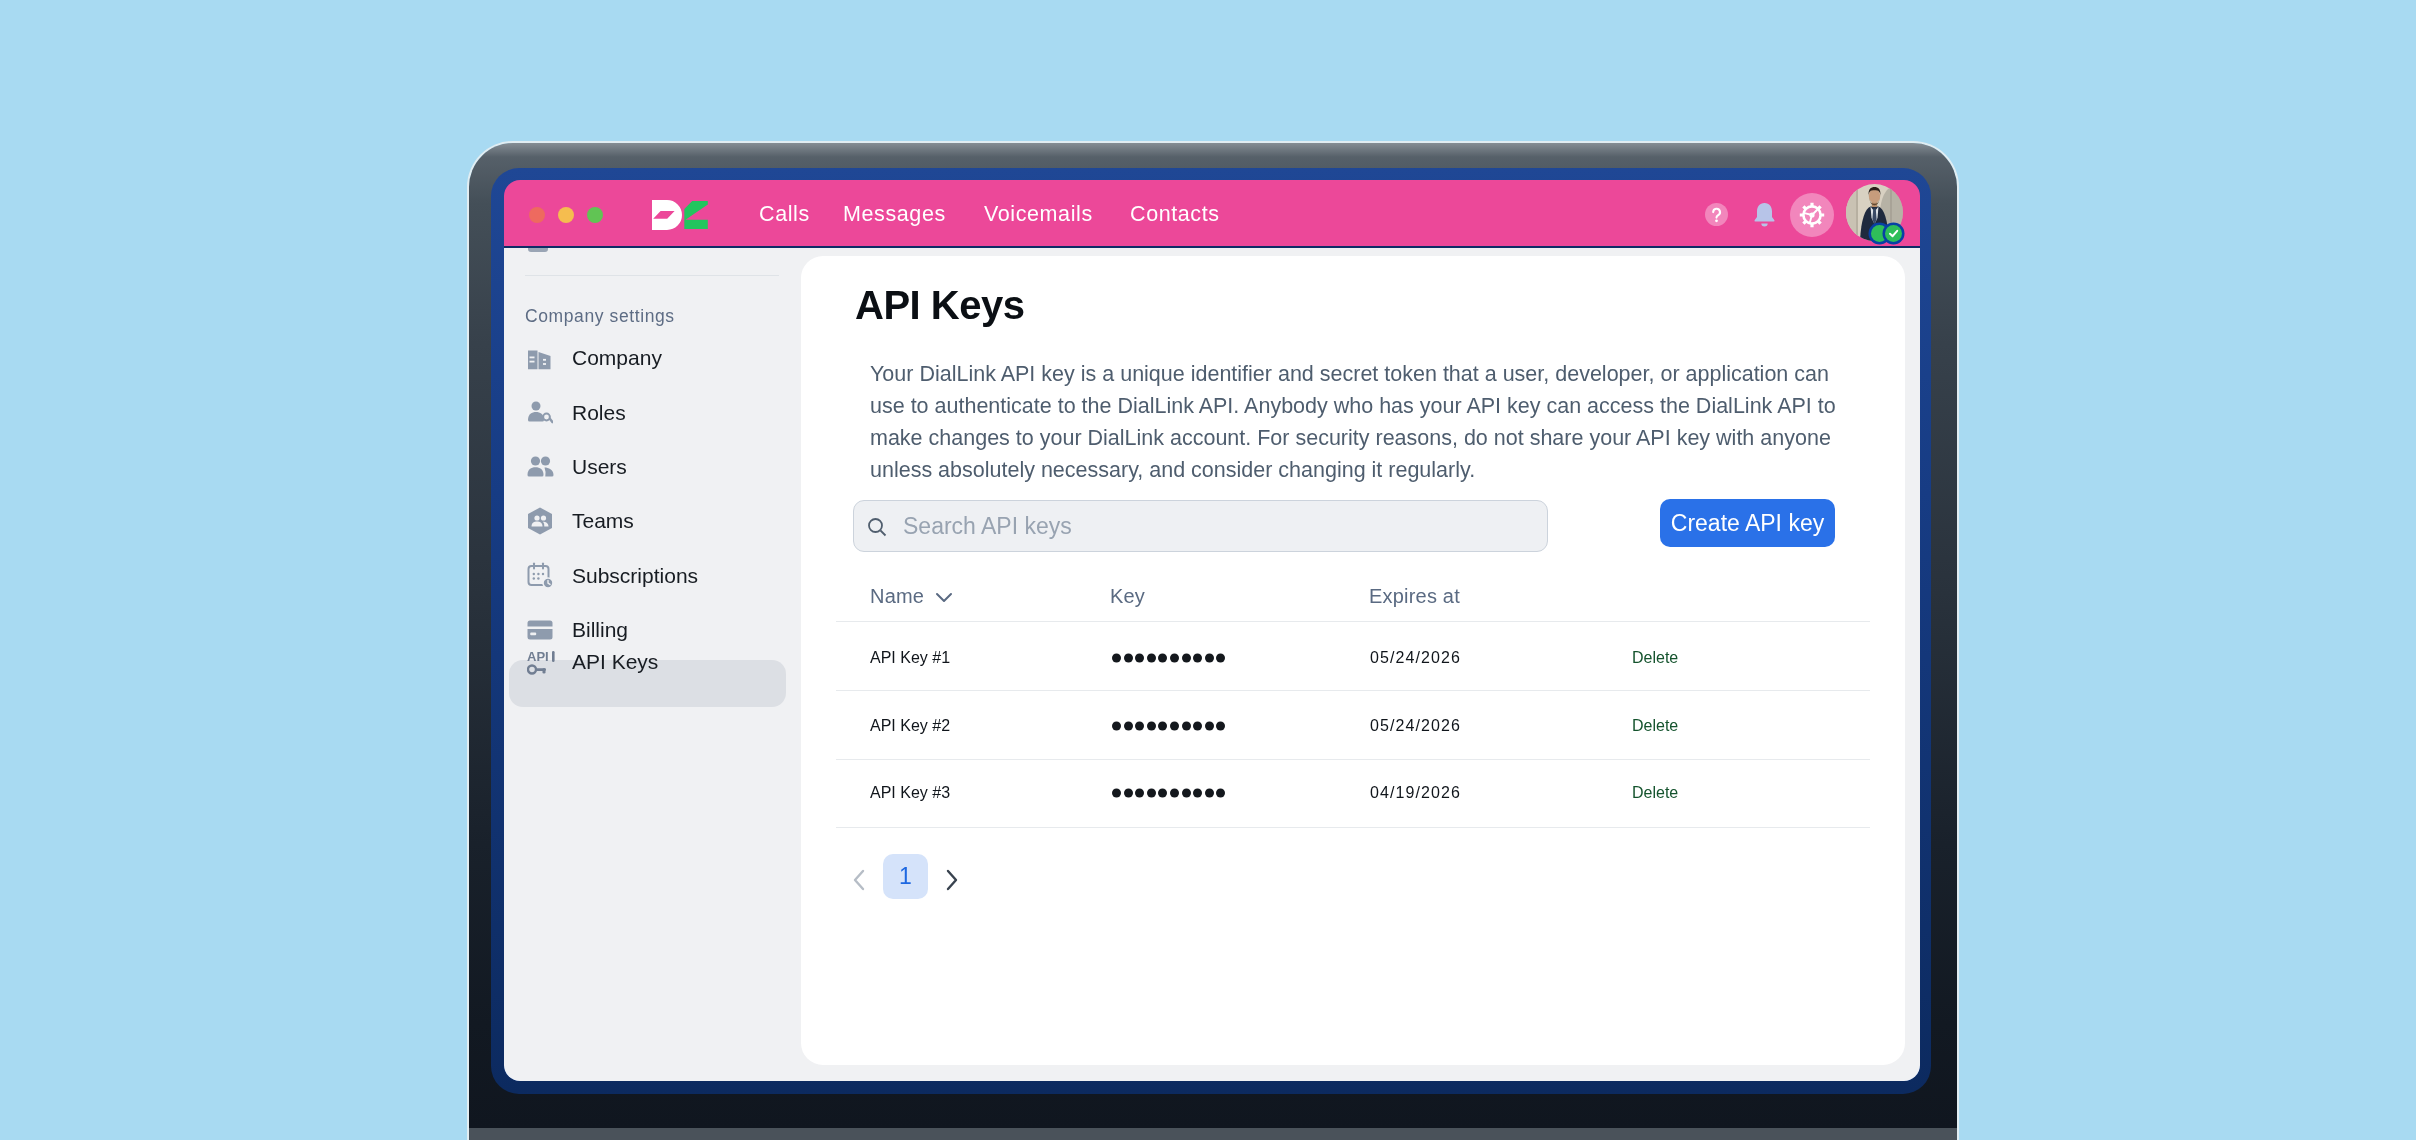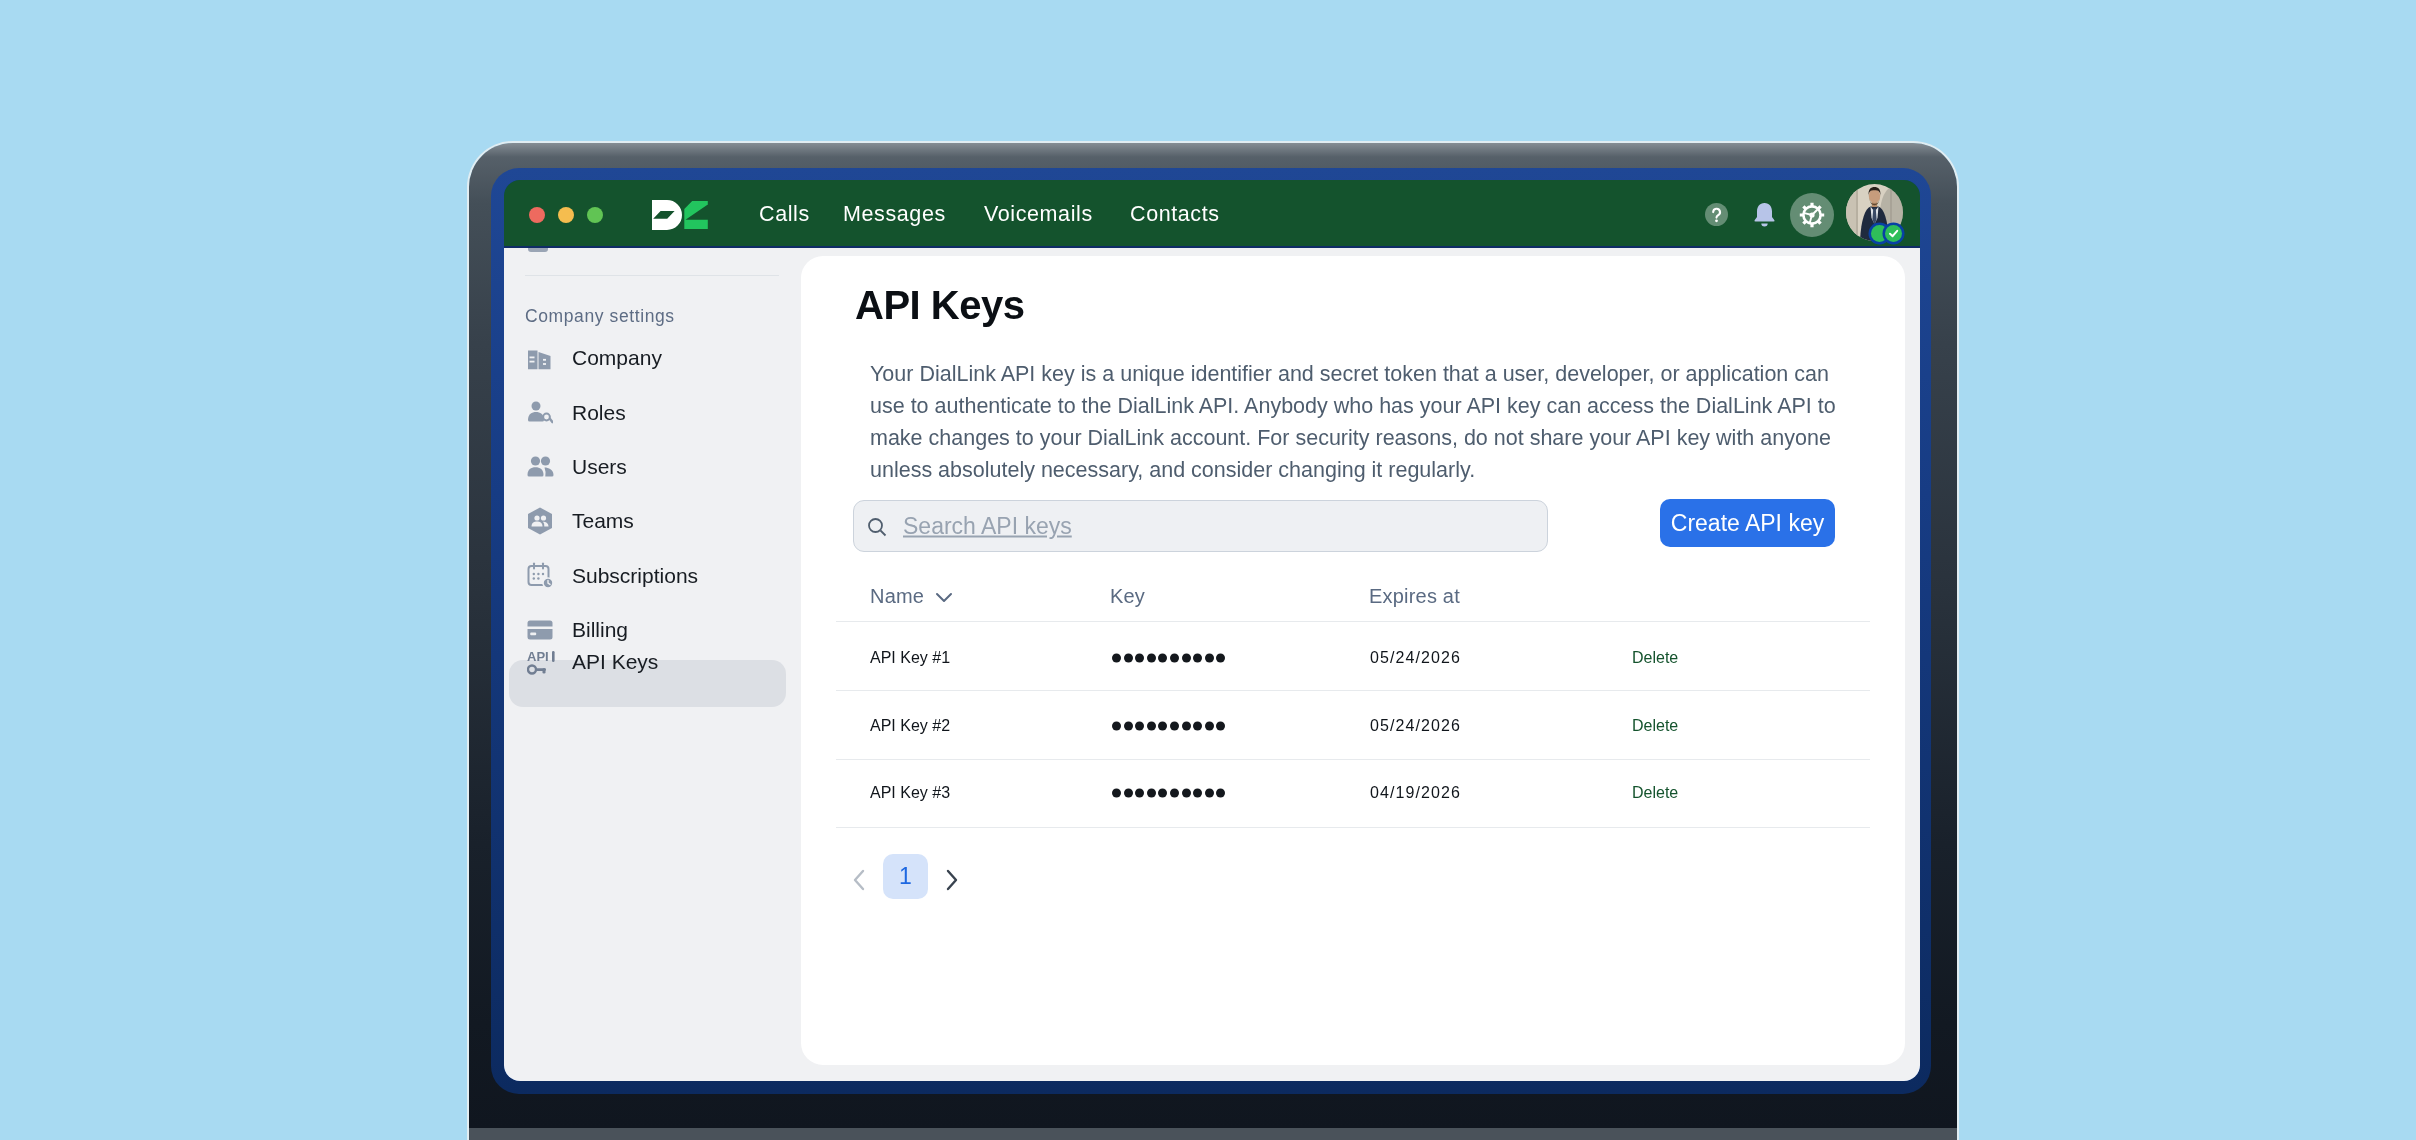--- a/index.html
+++ b/index.html
@@ -20,39 +20,39 @@
   position:absolute; left:22px; top:25px; width:1440px; height:926px;
   border-radius:28px;
   background:linear-gradient(180deg,#1f4795 0%,#173c84 35%,#0c2a5f 100%);
   overflow:hidden;
 }
 .app {
   position:absolute; left:13px; top:12px; width:1416px; height:901px;
   border-radius:16px; background:#0841a4; overflow:hidden;
 }
 .contentbg { position:absolute; left:0; top:68px; width:1416px; height:833px; background:#f0f1f3; }
-.topbar { position:absolute; left:0; top:0; width:1416px; height:68px; background:#14532d; border-bottom:2px solid #0f2c66; }
+.topbar { position:absolute; left:0; top:0; width:1416px; height:68px; background:#ec4899; border-bottom:2px solid #0f2c66; }
 .dot { position:absolute; width:16px; height:16px; border-radius:50%; top:27px; }
 .nav { position:absolute; top:0; height:68px; line-height:68px; color:#fff; font-size:21.5px; font-weight:500; letter-spacing:0.6px; }
 .circbtn { position:absolute; border-radius:50%; background:rgba(255,255,255,0.34); }
 
 .sidebar { position:absolute; left:0; top:68px; width:327px; height:833px; }
 .sb-part { position:absolute; left:24px; top:0; width:20px; height:4px; background:#9aa5b5; border-radius:0 0 3px 3px; }
 .sb-div { position:absolute; left:21px; top:27px; width:254px; height:1px; background:#dfe3e7; }
 .sb-label { position:absolute; left:21px; top:58px; font-size:17.5px; letter-spacing:0.6px; color:#5d6c84; font-weight:500; }
 .sb-item { position:absolute; left:0; width:297px; height:48px; }
 .sb-item .txt { position:absolute; left:68px; top:50%; transform:translateY(-50%); font-size:21px; color:#171c22; }
 .sb-item svg { position:absolute; left:23px; top:50%; transform:translateY(-50%); }
 .sb-pill { position:absolute; left:5px; top:412px; width:277px; height:47px; border-radius:14px; background:#dcdfe4; }
 
 .card { position:absolute; left:297px; top:76px; width:1104px; height:809px; background:#fff; border-radius:22px; }
 .h1 { position:absolute; left:54px; top:26px; font-size:40px; font-weight:700; color:#0b0f14; line-height:46px; letter-spacing:-0.5px; }
 .para { position:absolute; left:69px; top:102px; font-size:21.5px; line-height:32px; color:#4e5d6e; }
 .search { position:absolute; left:52px; top:244px; width:695px; height:52px; border:1px solid #ccd3dc; border-radius:11px; background:#eef0f3; }
-.search .ph { position:absolute; left:49px; top:50%; transform:translateY(-50%); font-size:23px; color:#98a3b1;text-decoration:underline; }
+.search .ph { position:absolute; left:49px; top:50%; transform:translateY(-50%); font-size:23px; color:#98a3b1; }
 .btn { position:absolute; left:859px; top:243px; width:175px; height:48px; border-radius:10px; background:#2a71e8; color:#fff; font-size:23px; text-align:center; line-height:48px; }
 .th { position:absolute; font-size:20px; letter-spacing:0.2px; color:#5a6a82; font-weight:500; top:329px; }
 .rowline { position:absolute; left:35px; width:1034px; height:1px; background:#e7eaed; }
 .cell { position:absolute; font-size:16px; color:#10151b; font-weight:500; transform:translateY(-50%); }
 .del { color:#14532d; }
 .dots { display:flex; gap:2.6px; align-items:center; }
 .dots i { display:block; width:9px; height:9px; border-radius:50%; background:#14181d; }
 .pgbox { position:absolute; left:82px; top:598px; width:45px; height:45px; border-radius:10px; background:#d5e3fa; color:#1e68e1; font-size:23px; font-weight:500; text-align:center; line-height:45px; }
 </style>
 </head>

